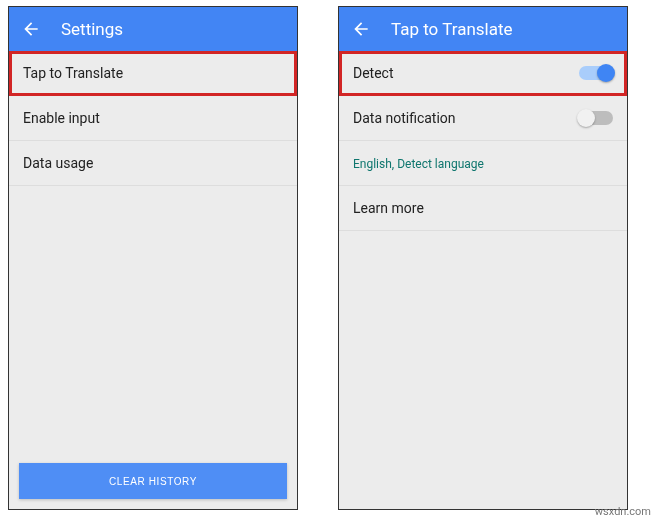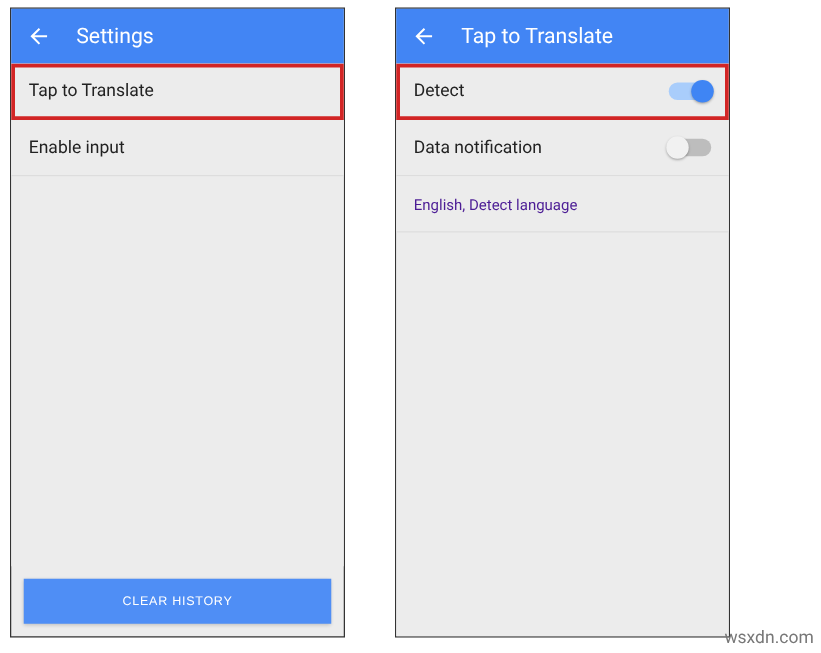--- a/index.html
+++ b/index.html
@@ -9,21 +9,21 @@
     width: 657px;
     height: 522px;
     position: relative;
   }
   .stage {
     display: flex;
     gap: 40px;
     padding: 6px 8px;
   }
   .phone {
-    width: 268px;
+    width: 290px;
     height: 504px;
     border: 1px solid #333;
     background: #ececec;
     display: flex;
     flex-direction: column;
     position: relative;
   }
   .appbar {
     background: #4285f4;
     height: 44px;
@@ -51,21 +51,21 @@
     display: flex;
     align-items: center;
     justify-content: space-between;
   }
   .row-label {
     font-size: 14px;
     color: #222;
   }
   .row-sub {
     font-size: 12px;
-    color: #4c1d95;
+    color: #0f766e;
     margin-top: 2px;
   }
   .highlighted {
     outline: 3px solid #d22525;
     outline-offset: -3px;
   }
   .switch {
     width: 34px;
     height: 14px;
     border-radius: 8px;
@@ -98,21 +98,21 @@
     border: none;
     display: flex;
     align-items: center;
     justify-content: center;
     box-shadow: 0 1px 3px rgba(0,0,0,0.2);
   }
   .watermark {
     position: absolute;
     right: 6px;
     bottom: 4px;
-    font-size: 14px;
+    font-size: 11px;
     color: #777;
   }
 </style>
 </head>
 <body>
 
 <div class="stage">
 
   <div class="phone">
     <div class="appbar">
@@ -122,20 +122,23 @@
           </svg>
       </span>
       <span class="appbar-title">Settings</span>
     </div>
     <div class="list">
       <div class="row highlighted">
         <span class="row-label">Tap to Translate</span>
       </div>
       <div class="row">
         <span class="row-label">Enable input</span>
+      </div>
+      <div class="row">
+        <span class="row-label">Data usage</span>
       </div>
     </div>
     <div class="footer">
       <button class="clear-btn">CLEAR HISTORY</button>
     </div>
   </div>
 
   <div class="phone">
     <div class="appbar">
       <span class="back-icon">
@@ -152,18 +155,21 @@
       </div>
       <div class="row">
         <span class="row-label">Data notification</span>
         <span class="switch switch-off"></span>
       </div>
       <div class="row">
         <div>
           <div class="row-sub">English, Detect language</div>
         </div>
       </div>
+      <div class="row">
+        <span class="row-label">Learn more</span>
+      </div>
     </div>
   </div>
 
 </div>
 
 <div class="watermark">wsxdn.com</div>
 
 </body></html>

